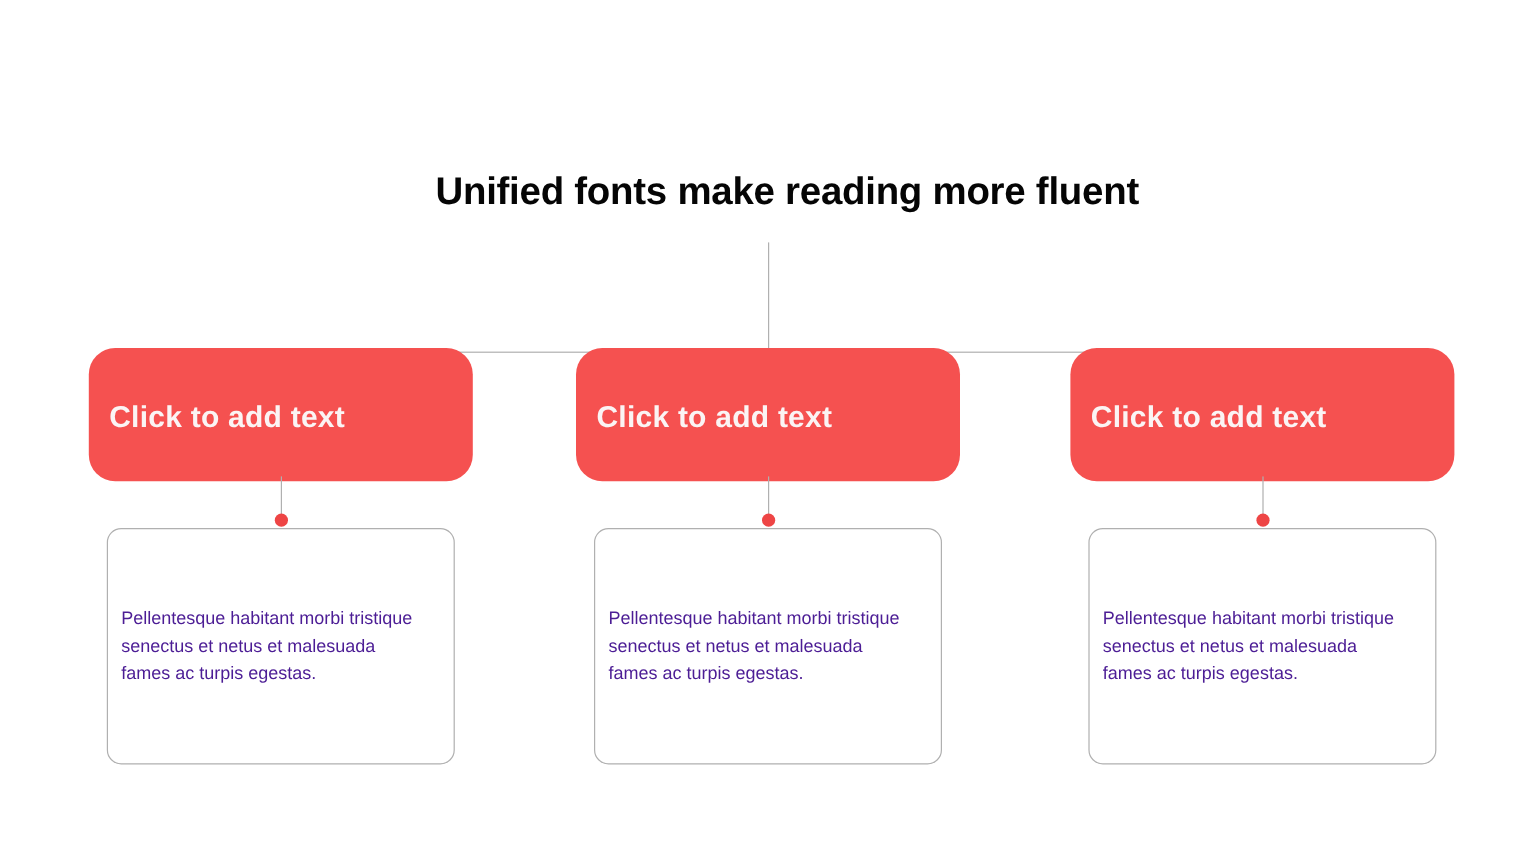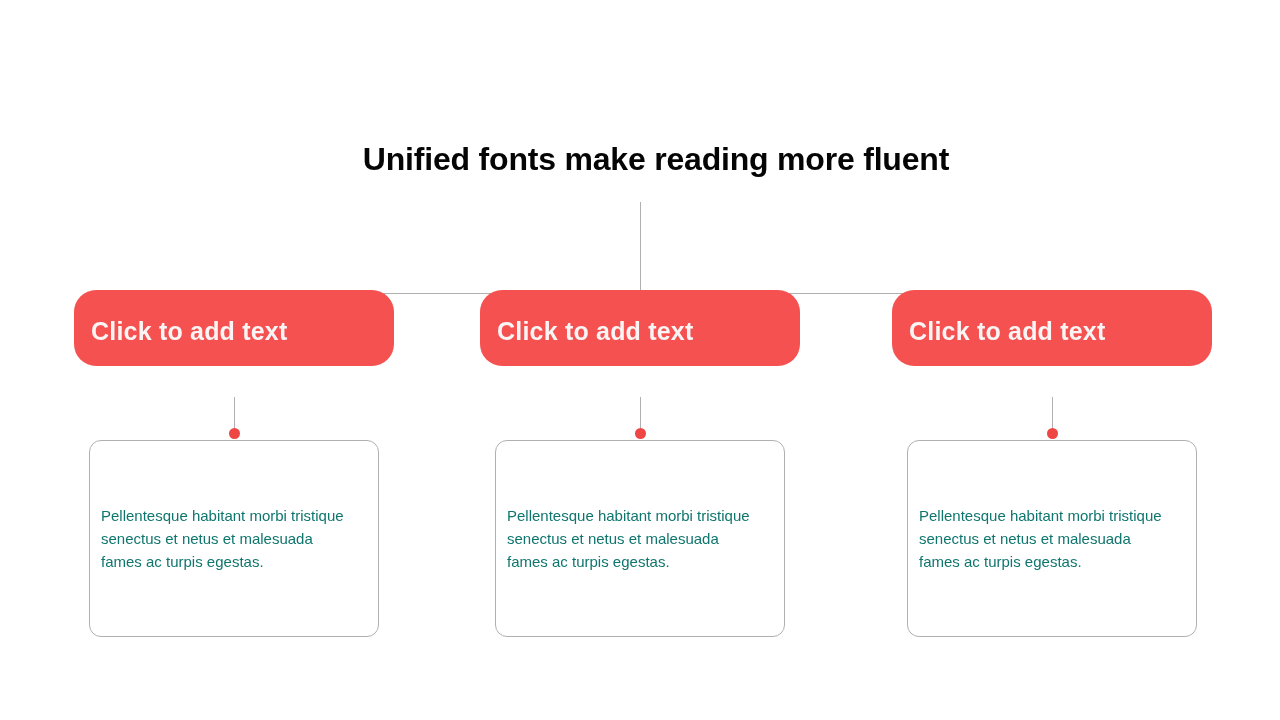--- a/index.html
+++ b/index.html
@@ -58,21 +58,21 @@
   }
   .branch.pos-0 { left: 74px;  }   
   .branch.pos-1 { left: 480px; }   
   .branch.pos-2 { left: 892px; }   
 
   .node {
     position: absolute;
     left: 0;
     top: 0;
     width: 320px;
-    height: 76px;
+    height: 111px;
     background: var(--accent, #f55150);
     border-radius: 22px;
     display: flex;
     align-items: center;
     box-sizing: border-box;
     padding: 6px 16px 0 17px;
   }
   .node h2 {
     margin: 0;
     font-size: 25px;
@@ -101,21 +101,21 @@
     border-radius: 12px;
     background: #ffffff;
     display: flex;
     align-items: center;
   }
   .card p {
     margin: 0;
     padding: 0 11px;
     font-size: 15px;
     line-height: 23px;
-    color: #0f766e;
+    color: #4c1d95;
     white-space: pre-line;
   }
 
   .dot {
     position: absolute;
     left: 154.5px;
     top: 138px;
     width: 11px;
     height: 11px;
     border-radius: 50%;

